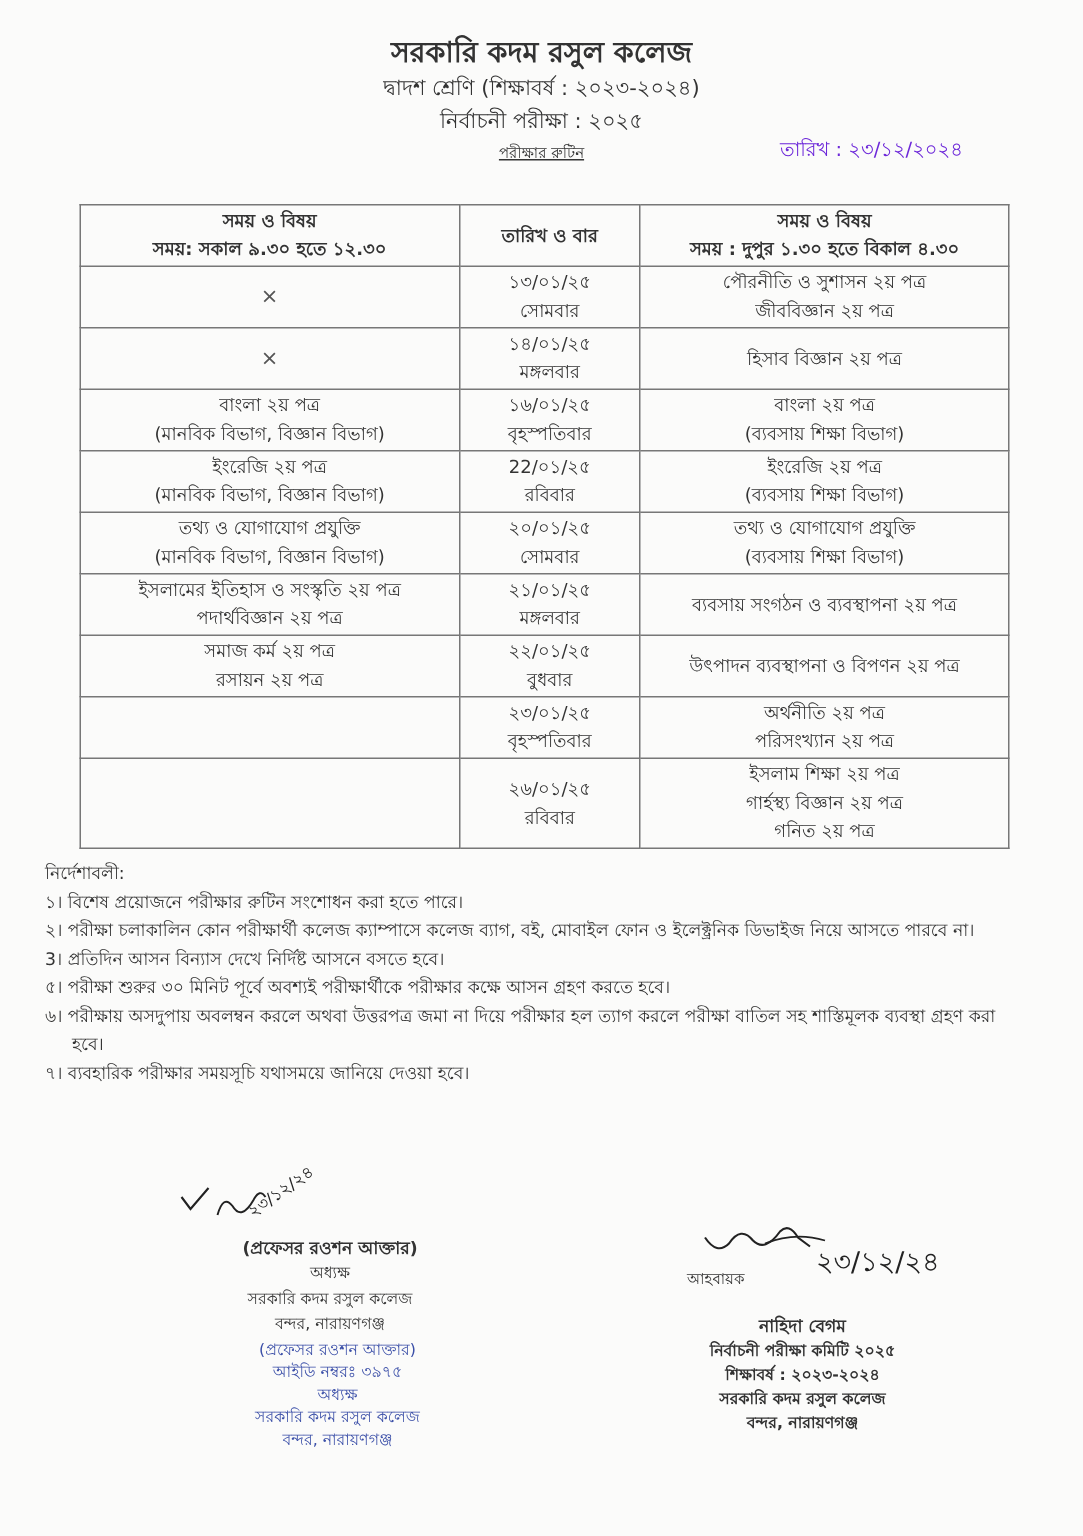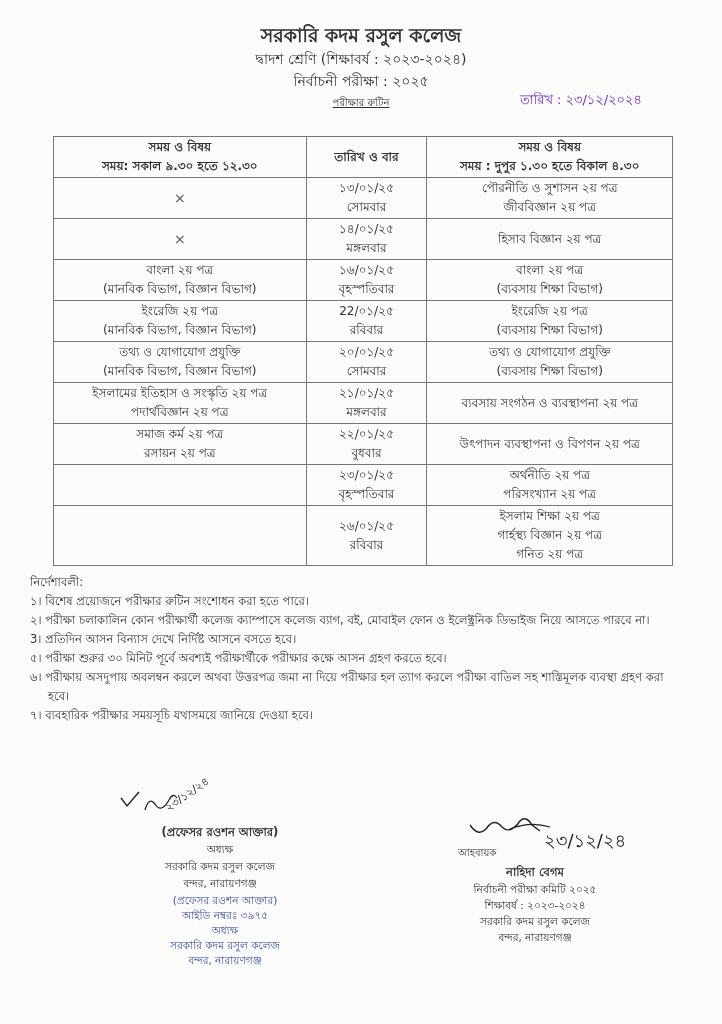--- a/index.html
+++ b/index.html
@@ -36,22 +36,22 @@
 
   .sig-left { position: absolute; left: 105px; top: 770px; width: 230px; text-align: center; color: #333; }
   .sig-scribble { height: 50px; position: relative; }
   .sig-name { font-size: 11.5px; font-weight: bold; line-height: 18px; margin-top: 3px; }
   .sig-line { font-size: 10.5px; line-height: 17px; }
   .stamp { position: absolute; left: 125px; top: 893px; width: 200px; text-align: center; color: #3b4fa8; font-size: 10.5px; line-height: 15px; }
 
   .sig-right { position: absolute; left: 420px; top: 815px; width: 230px; text-align: center; color: #333; }
   .sig-right .convener { position: absolute; left: 38px; top: 30px; font-size: 10px; }
   .sig-right .scribble2 { height: 48px; position: relative; }
-  .sig-right .sig-name { margin-top: 0; }
-  .sig-right .sig-line { font-size: 10.5px; line-height: 16px; }
+  .sig-right .sig-name { margin-top: 12px; }
+  .sig-right .sig-line { font-size: 10.5px; line-height: 16px; font-weight: bold; }
 </style>
 </head>
 <body>
 
 <div class="header">
   <div class="h-title">সরকারি কদম রসুল কলেজ</div>
   <div class="h-line">দ্বাদশ শ্রেণি (শিক্ষাবর্ষ : ২০২৩-২০২৪)</div>
   <div class="h-line">নির্বাচনী পরীক্ষা : ২০২৫</div>
   <div class="h-routine">পরীক্ষার রুটিন</div>
 </div>

